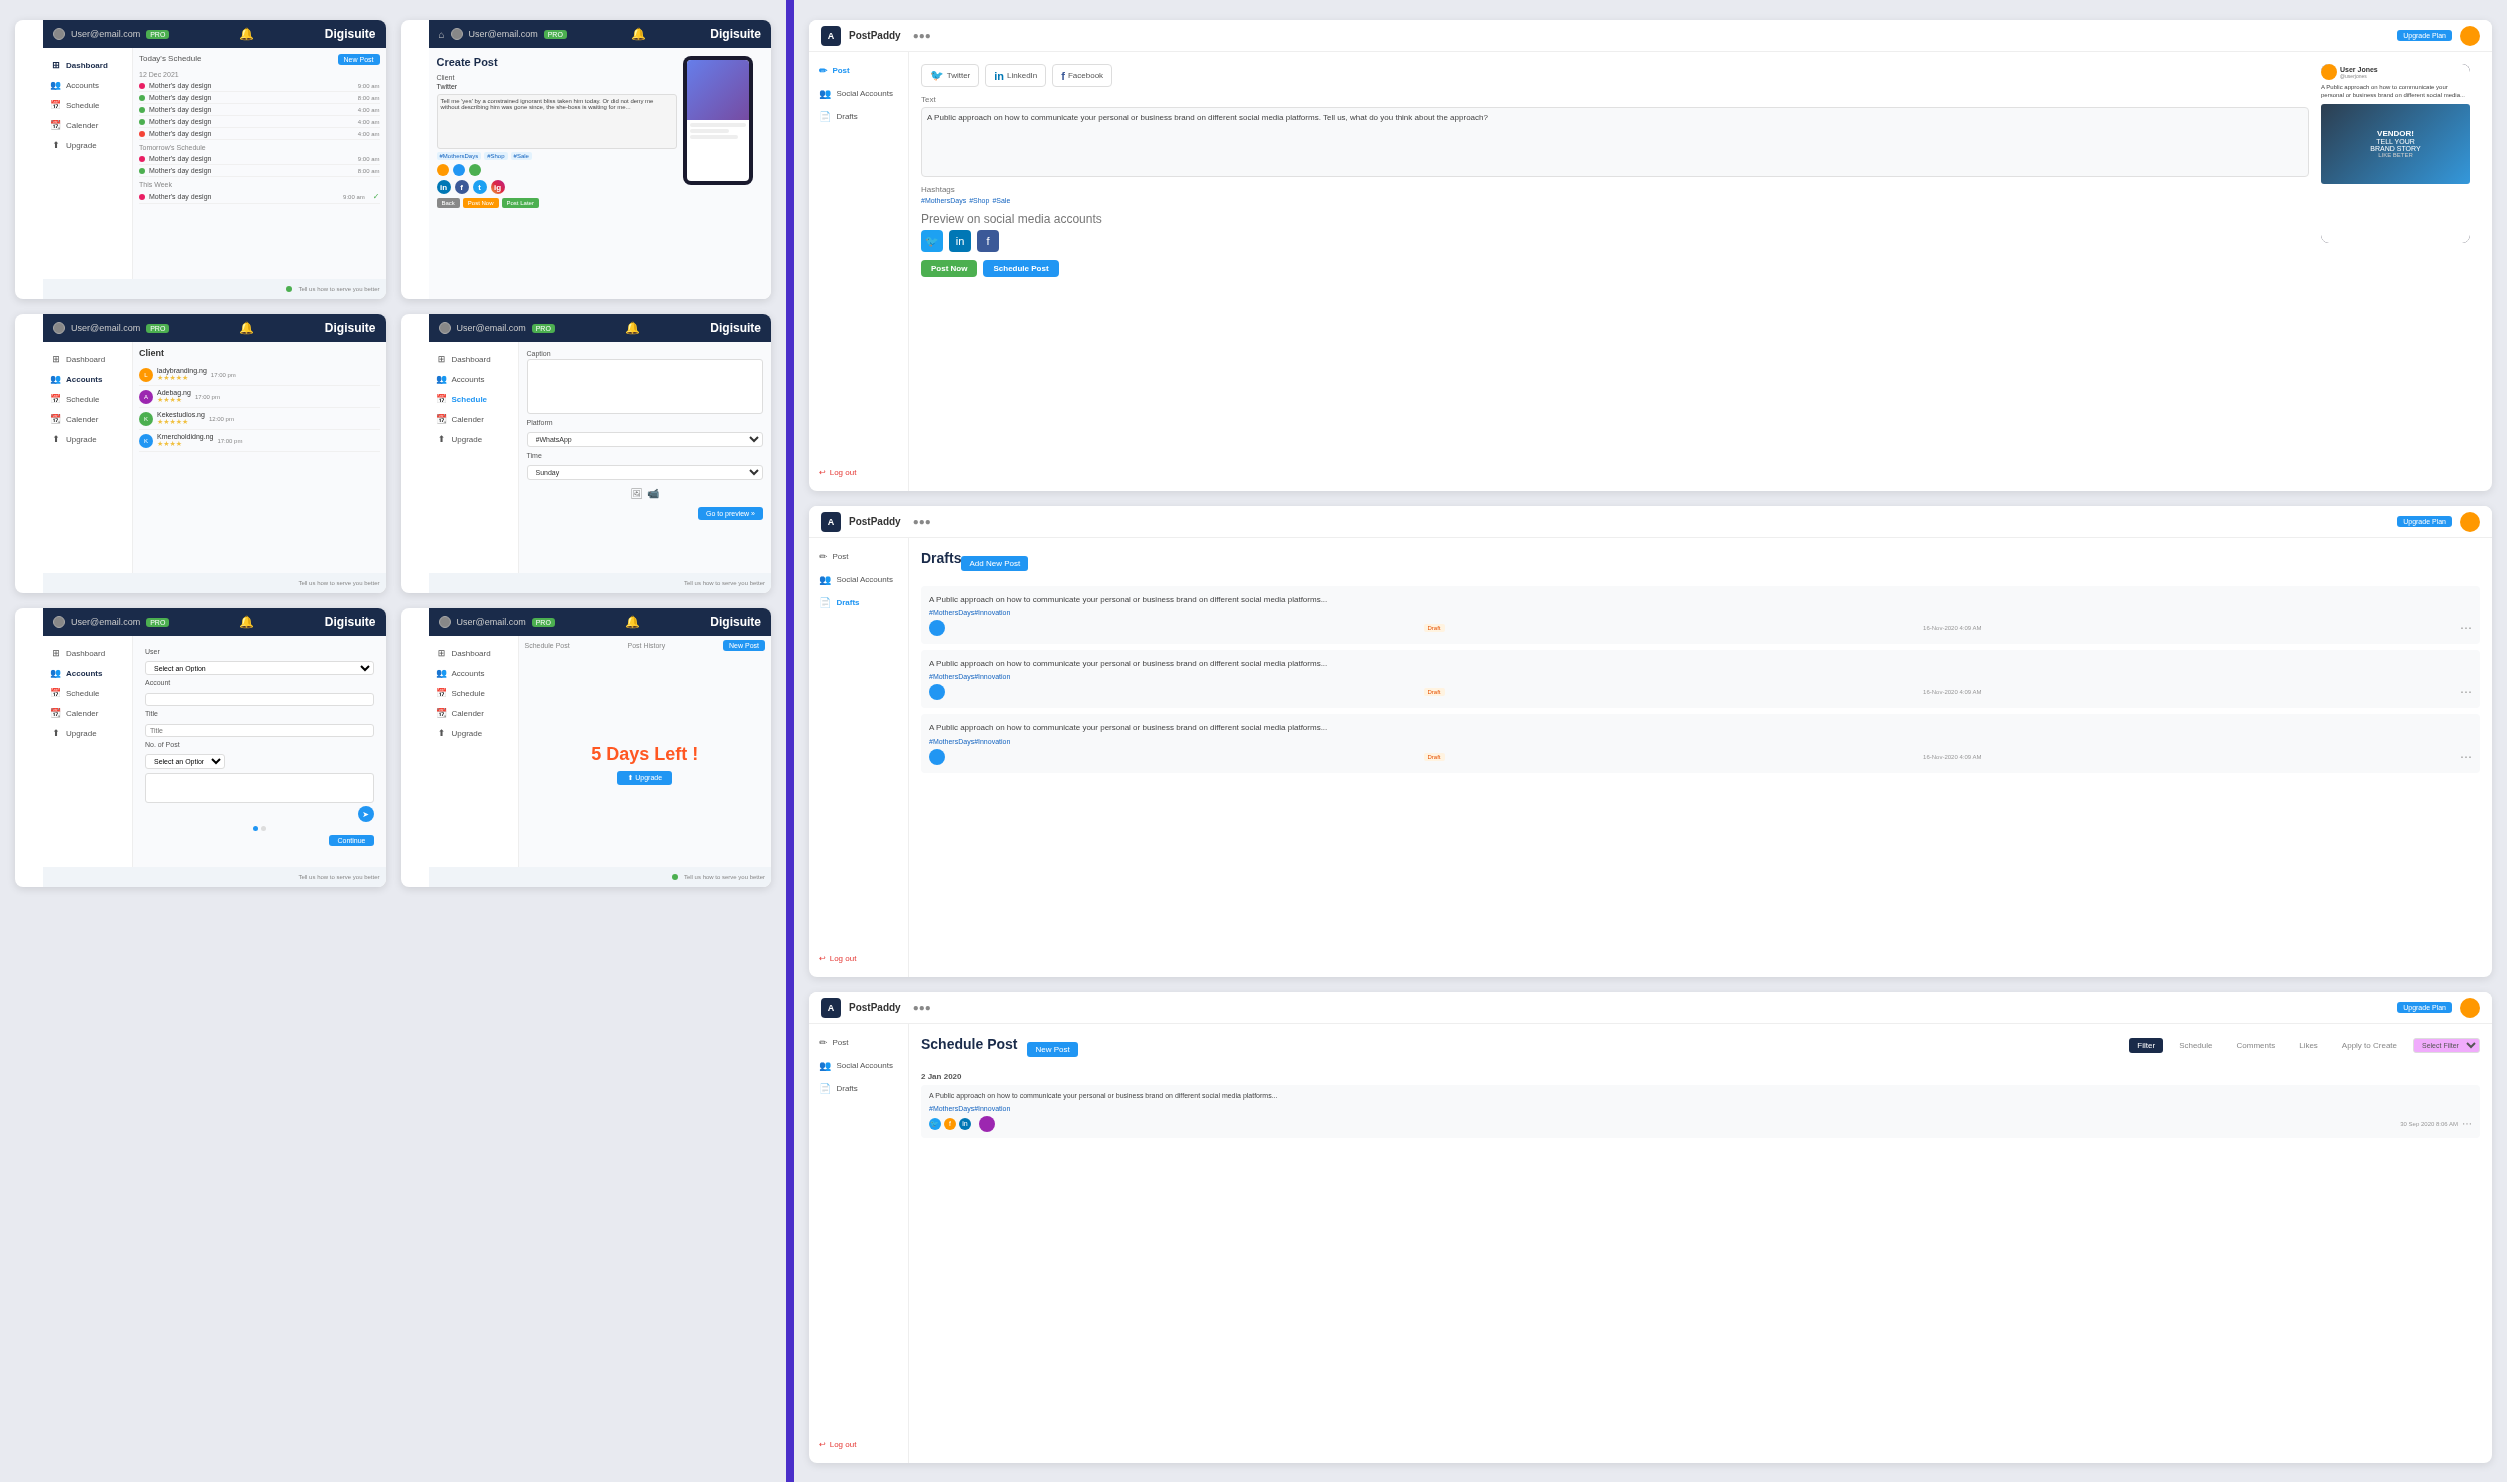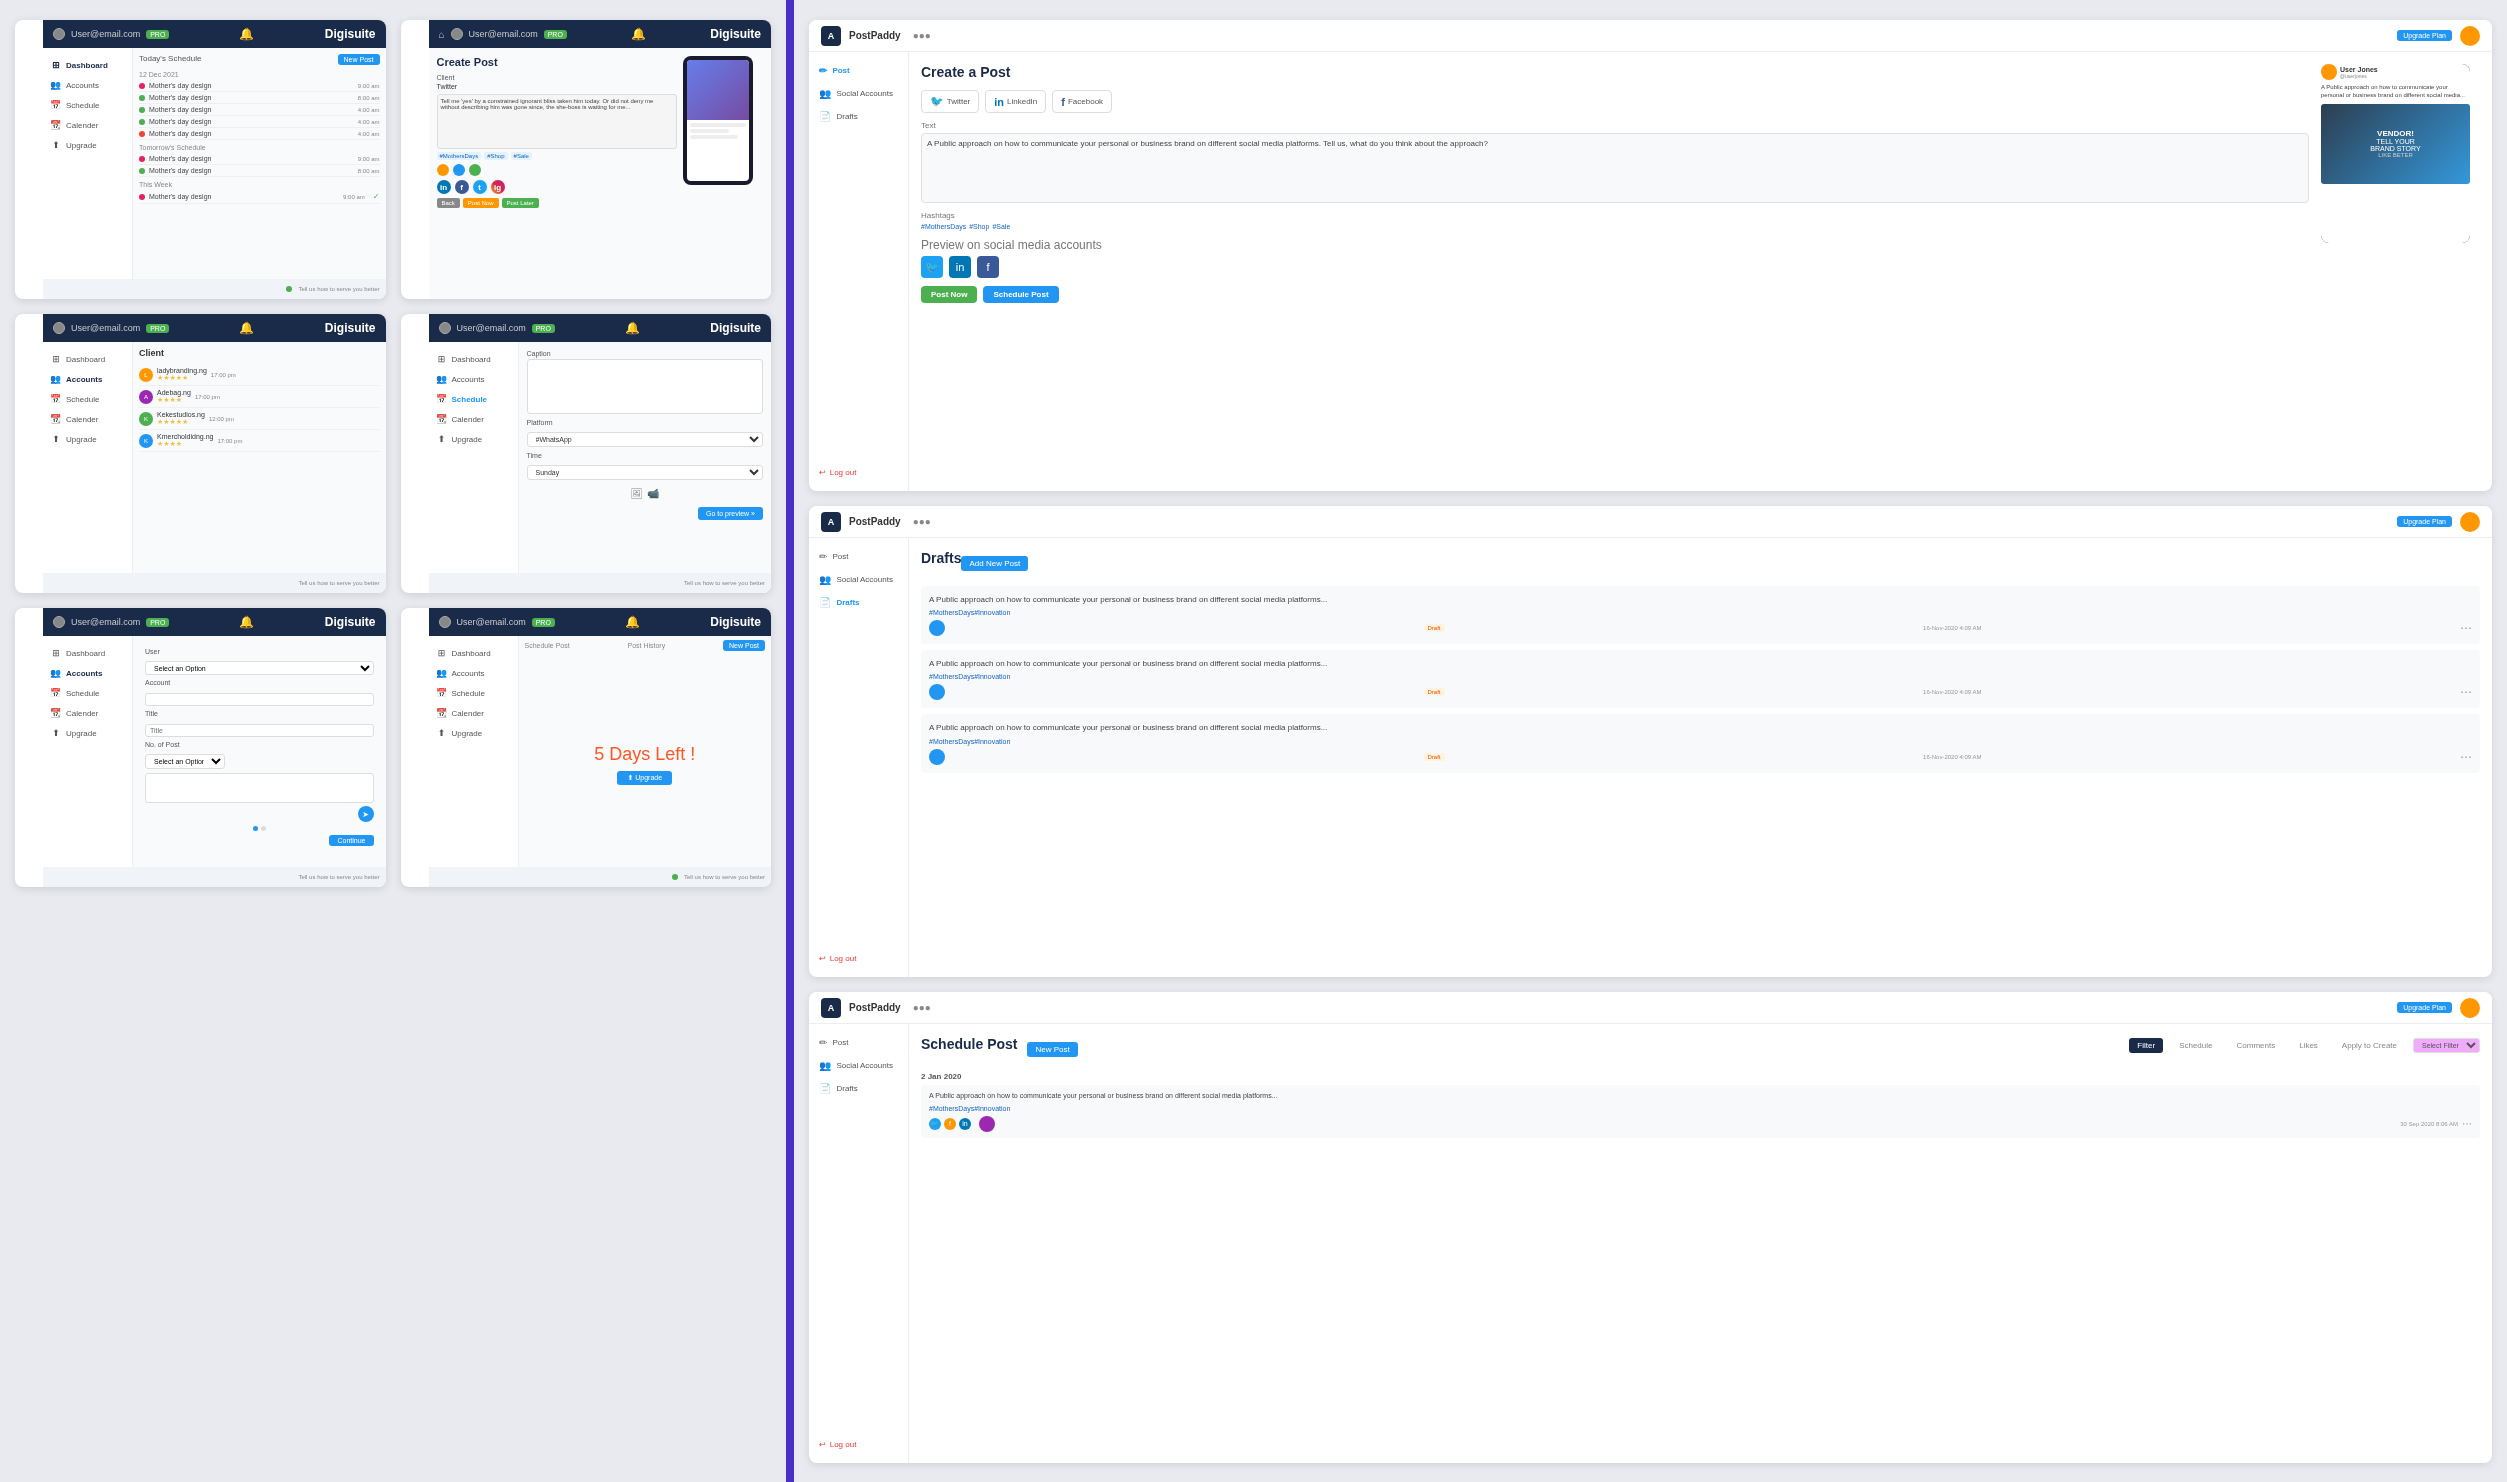--- a/index.html
+++ b/index.html
@@ -384,21 +384,21 @@
     
     .upgrade-content {
       display: flex;
       flex-direction: column;
       align-items: center;
       justify-content: center;
       height: 100%;
     }
     .days-left {
       font-size: 18px;
-      font-weight: normal;
+      font-weight: bold;
       color: #ff5722;
     }
     .upgrade-btn {
       background: #2196f3;
       color: white;
       font-size: 7px;
       padding: 3px 10px;
       border-radius: 3px;
       margin-top: 6px;
     }
@@ -1260,21 +1260,20 @@
           <span>Drafts</span>
         </div>
         <div class="pp-logout">
           <span>↩</span>
           <span>Log out</span>
         </div>
       </div>
       <div class="pp-content">
         <div class="pp-create-layout">
           <div class="pp-create-left">
-            <div class="pp-section-title">Create a Post</div>
 
             <div class="pp-top-social">
               <div class="pp-top-soc-btn">
                 <span style="color:#1da1f2;font-size:11px;">🐦</span>
                 <span>Twitter</span>
               </div>
               <div class="pp-top-soc-btn">
                 <span style="color:#0077b5;font-size:11px;font-weight:bold;">in</span>
                 <span>LinkedIn</span>
               </div>

